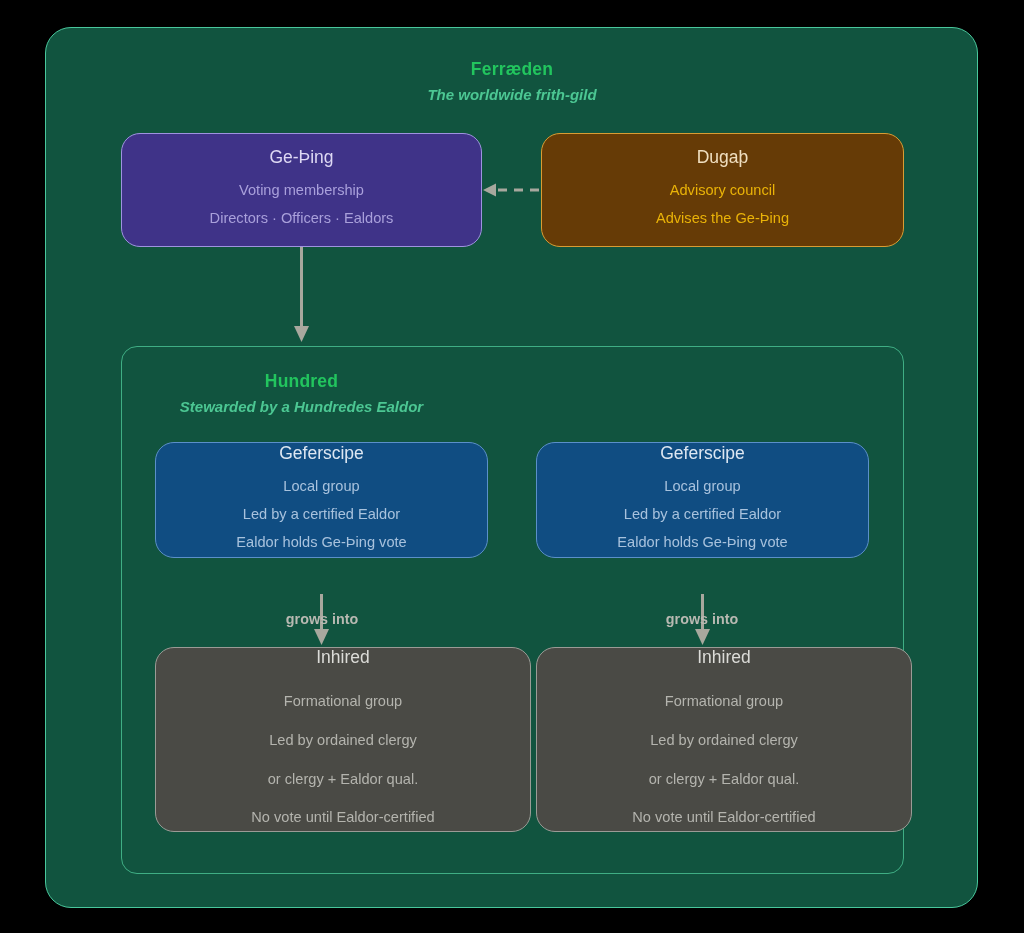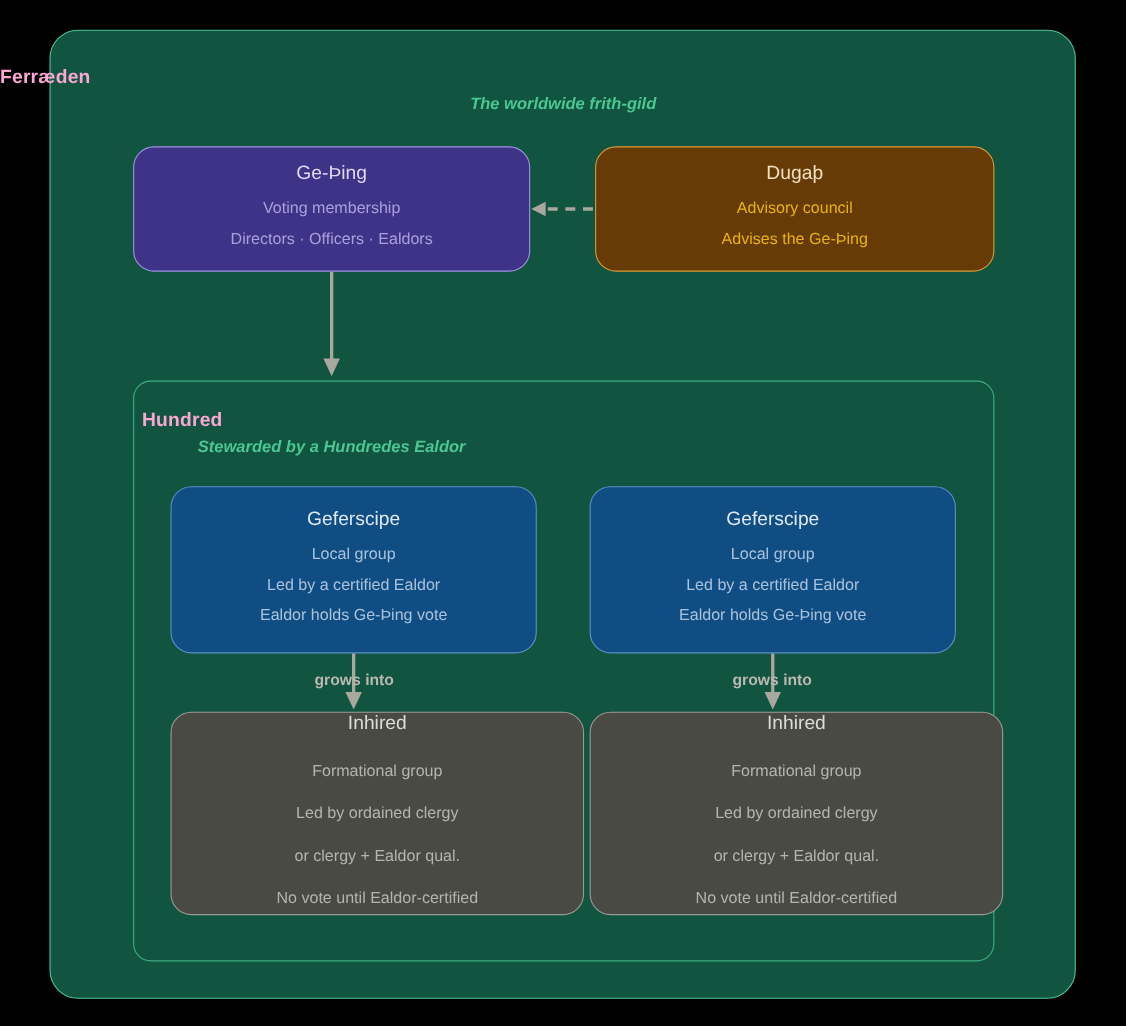--- a/index.html
+++ b/index.html
@@ -14,39 +14,39 @@
   .outer-frame{
     position:absolute;left:45px;top:27px;width:933px;height:881px;
     box-sizing:border-box;
     background:#11543f;
     border:1.6px solid #49c79c;
     border-radius:26px;
   }
 
   
   .frame-title{
-    position:absolute;left:0;width:100%;
-    color:#f9a8d4;font-weight:bold;font-size:17.5px;letter-spacing:.2px;
+    position:absolute;left:0;width:100%;text-align:center;
+    color:#22c55e;font-weight:bold;font-size:17.5px;letter-spacing:.2px;
   }
   .frame-sub{
     position:absolute;left:0;width:100%;text-align:center;
     color:#4cc793;font-weight:bold;font-size:15px;font-style:italic;
   }
   #ferraeden-title{top:59px;}
   #ferraeden-sub{top:86px;}
 
   
   .inner-frame{
     position:absolute;left:121px;top:346px;width:783px;height:528px;
     box-sizing:border-box;
     background:transparent;
     border:1.5px solid #3fae84;
     border-radius:16px;
   }
-  #hundred-title{top:371px;left:109px;width:361px;padding-left:20px;}
+  #hundred-title{top:371px;left:121px;width:361px;}
   #hundred-sub{top:398px;left:121px;width:361px;}
 
   
   .node{
     position:absolute;box-sizing:border-box;
     border-radius:19px;
     display:flex;flex-direction:column;align-items:center;justify-content:center;
     text-align:center;
   }
   .node .n-title{font-size:17.5px;line-height:1.1;margin-bottom:9px;}
@@ -63,21 +63,21 @@
   
   #node-dugath{
     left:541px;top:133px;width:363px;height:114px;
     background:#663b06;border:1.5px solid #d99c33;
   }
   #node-dugath .n-title{color:#f0dfc0;}
   #node-dugath .n-line{color:#eab308;}
 
   
   .node-gefer{
-    top:442px;width:333px;height:152px;
+    top:442px;width:333px;height:116px;
     background:#104d82;border:1.4px solid #5b8fc9;
   }
   #node-gefer-left{left:155px;}
   #node-gefer-right{left:536px;}
   .node-gefer .n-title{color:#dde7f2;}
   .node-gefer .n-line{color:#a8c2dd;}
 
   
   .node-inhired{
     top:647px;width:376px;height:185px;

